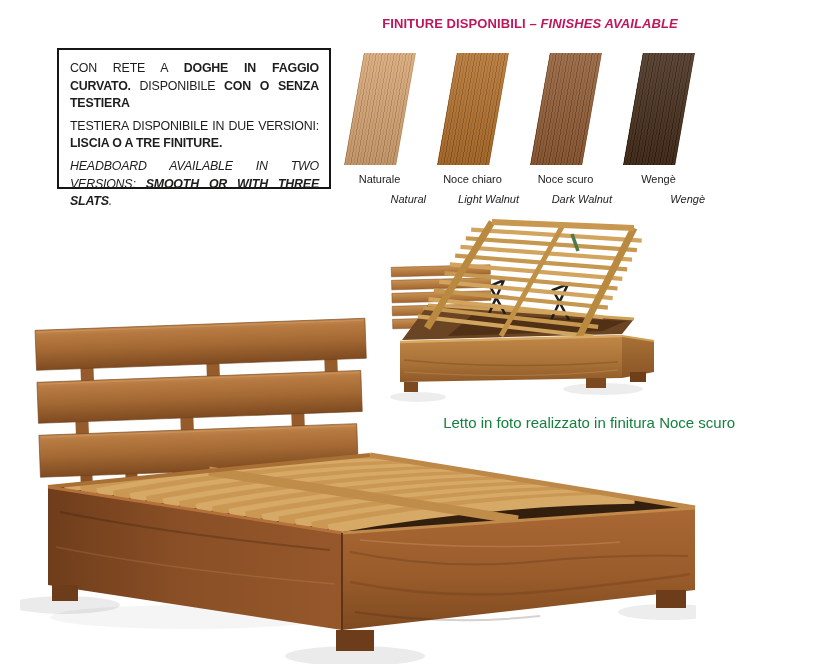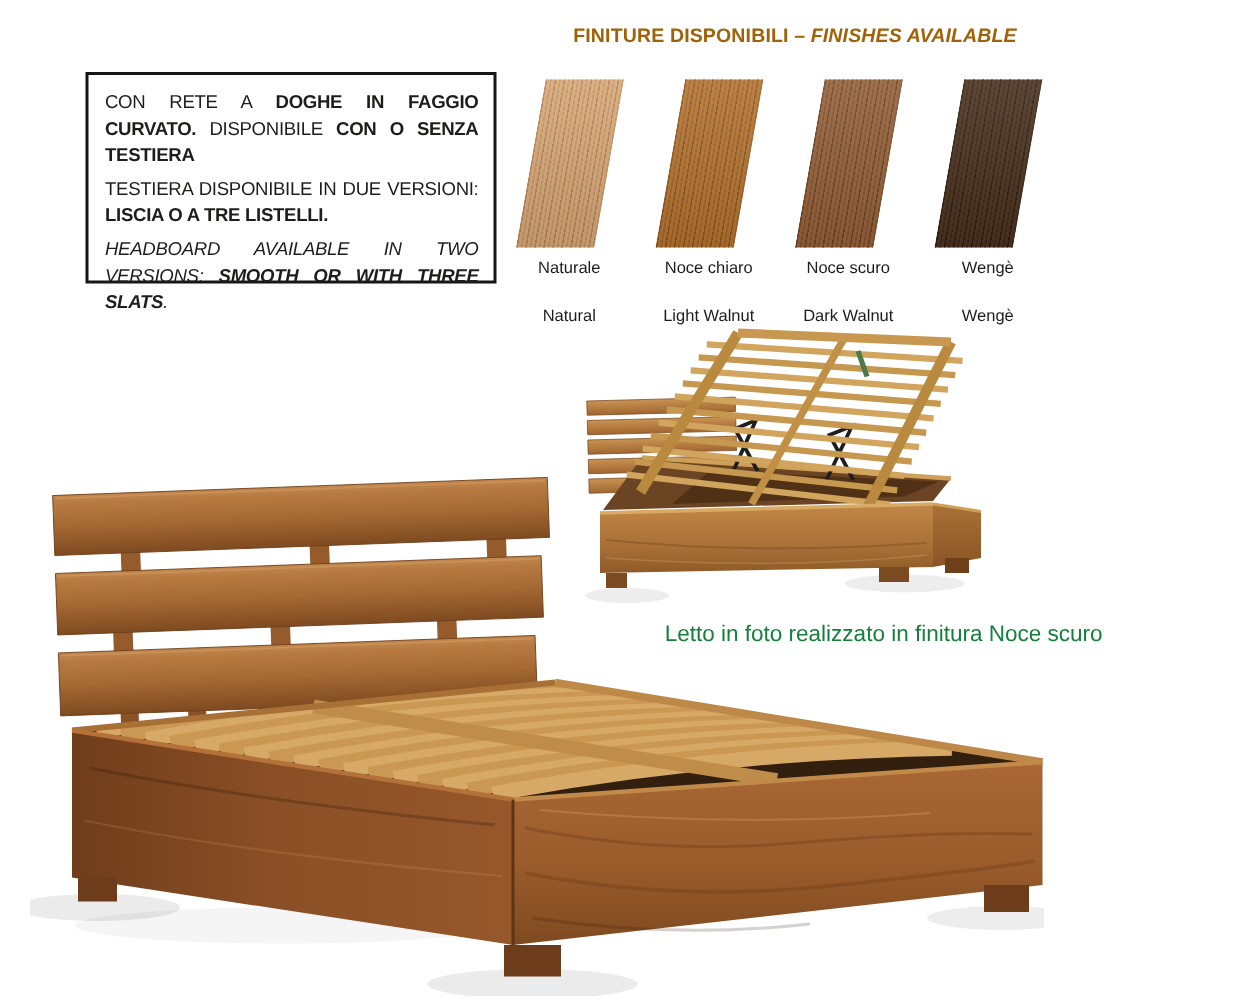--- a/index.html
+++ b/index.html
@@ -9,44 +9,44 @@
   
   .info-box{position:absolute;left:57px;top:48px;width:274px;height:141px;
             border:2px solid #161616;box-sizing:border-box;padding:10px 10px 8px 11px;}
   .ib-para{margin:0 0 5px 0;font-size:12.4px;line-height:17.6px;letter-spacing:-0.2px;
            text-align:justify;color:#1d1d1b;}
   .ib-para.it{font-style:italic;}
   .ib-para .b{font-weight:700;}
 
   
   .fin-heading{position:absolute;left:378px;top:16px;width:304px;text-align:center;
-               font-size:13px;font-weight:700;letter-spacing:0.1px;color:#a16207;white-space:nowrap;}
+               font-size:13px;font-weight:700;letter-spacing:0.1px;color:#be185d;white-space:nowrap;}
   .fin-heading .en{font-style:italic;}
   .sw-row{position:absolute;left:333px;top:53px;width:372px;display:flex;}
   .sw-cell{width:93px;flex:0 0 93px;text-align:center;}
   .sw-chip{width:52px;height:112px;margin:0 auto;transform:skewX(-10deg);}
   .sw-name{font-size:11px;line-height:16px;color:#1c1c1c;margin-top:6px;}
-  .sw-name.en{margin-top:16px;}
+  .sw-name.en{font-style:italic;margin-top:4px;text-align:right;}
 
   
   .storage-photo{position:absolute;left:388px;top:214px;width:300px;height:195px;}
   .storage-caption{position:absolute;left:425px;top:412px;width:310px;text-align:right;
                    font-size:15px;line-height:22px;color:#15803d;}
   .storage-caption .en{font-style:italic;}
   .main-photo{position:absolute;left:20px;top:312px;width:676px;height:352px;}
 </style>
 </head>
 <body>
 
 <div class="page">
 
   <div class="info-box">
     <div>
         <p class="ib-para"><span>CON RETE A </span><span class="b">DOGHE IN FAGGIO CURVATO.</span><span> DISPONIBILE </span><span class="b">CON O SENZA TESTIERA</span></p>
-        <p class="ib-para"><span>TESTIERA DISPONIBILE IN DUE VERSIONI: </span><span class="b">LISCIA O A TRE LISTELLI.</span></p>
+        <p class="ib-para"><span>TESTIERA DISPONIBILE IN DUE VERSIONI: </span><span class="b">LISCIA O A TRE FINITURE.</span></p>
         <p class="ib-para it"><span>HEADBOARD AVAILABLE IN TWO VERSIONS: </span><span class="b">SMOOTH OR WITH THREE SLATS</span><span>.</span></p>
       </div>
   </div>
 
   <div class="fin-heading">
     <span>FINITURE DISPONIBILI</span><span> – </span><span class="en">FINISHES AVAILABLE</span>
   </div>
 
   <div class="sw-row">
       <div class="sw-cell">

